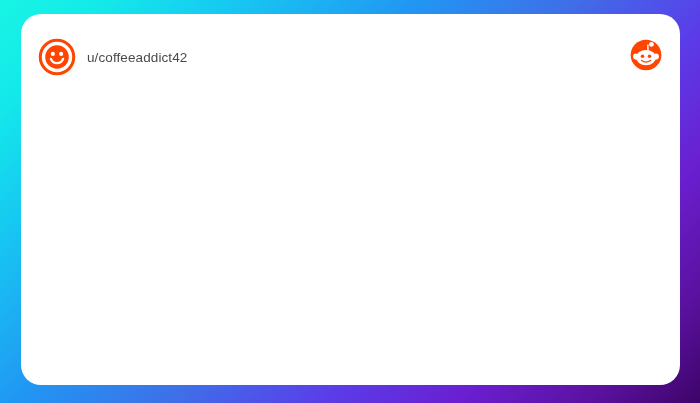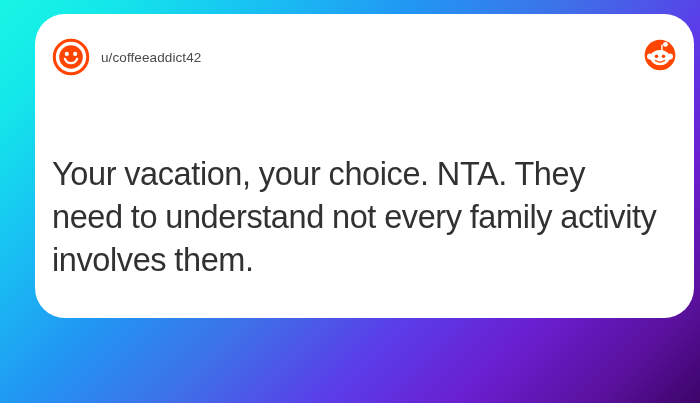--- a/index.html
+++ b/index.html
@@ -25,26 +25,26 @@
         #3f6fe8 52%,
         #5b3ce8 66%,
         #6a1fd0 78%,
         #5a119e 90%,
         #3d0468 100%);
     box-sizing: border-box;
   }
 
   #card {
     position: absolute;
-    left: 35px;
+    left: 21px;
     top: 14px;
     width: 659px;
-    height: 304px;
+    height: 371px;
     background: #ffffff;
-    border-radius: 30px;
+    border-radius: 20px;
     box-sizing: border-box;
   }
 
   #card-header {
     position: absolute;
     left: 0;
     top: 0;
     width: 100%;
     height: 90px;
   }
@@ -134,17 +134,16 @@
         <circle cx="81" cy="55" r="9.5" fill="#ffffff"></circle>
 
         <circle cx="39" cy="54" r="5.5" fill="#ff4500"></circle>
         <circle cx="61" cy="54" r="5.5" fill="#ff4500"></circle>
 
         <path d="M36 67 Q50 77 64 67" fill="none" stroke="#ff4500" stroke-width="4" stroke-linecap="round"></path>
       </svg>
 
     </div>
 
-    <div id="post-body">Your vacation, your choice. NTA. They need to understand not every family activity involves them.</div>
 
   </div>
 
 </div>
 
 </body></html>

